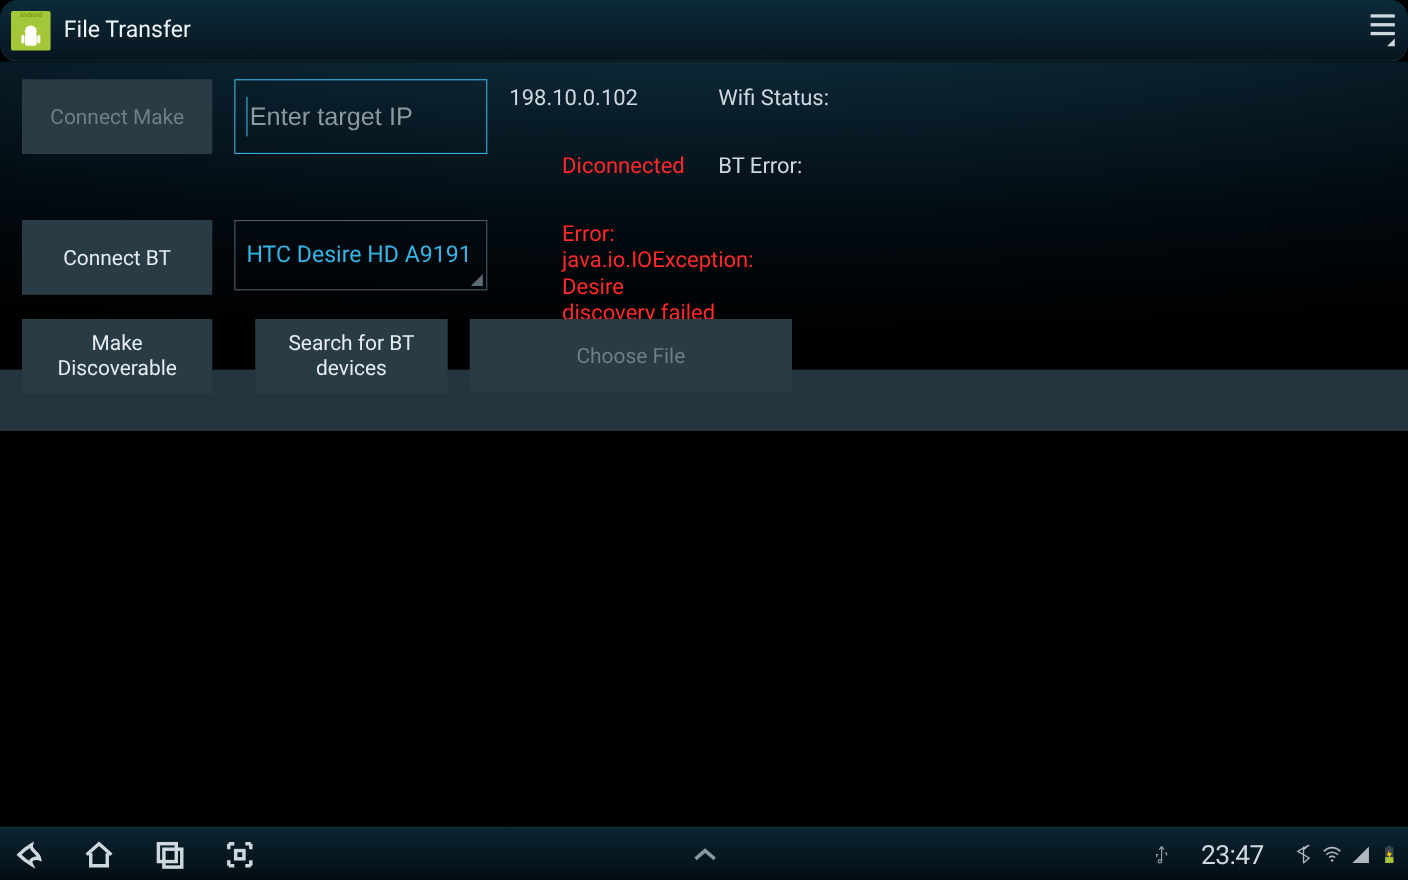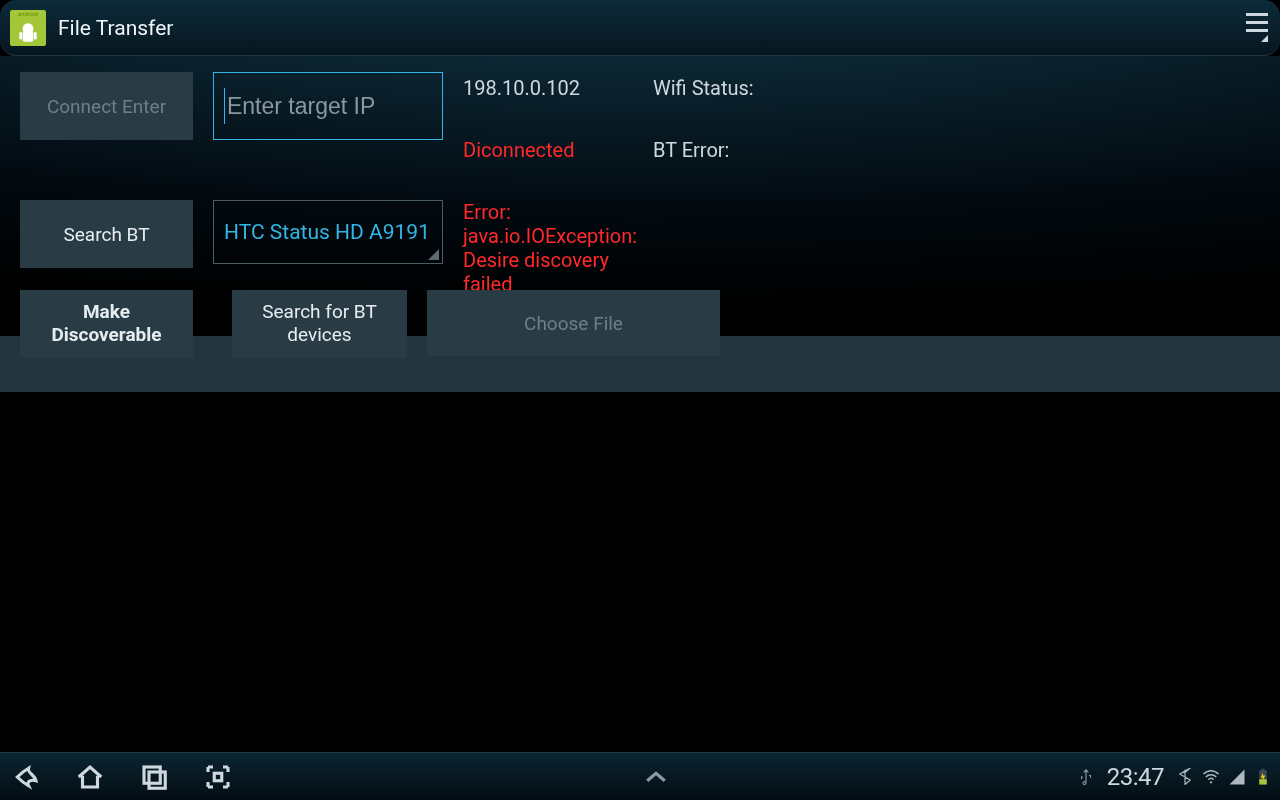--- a/index.html
+++ b/index.html
@@ -93,40 +93,40 @@
     content:"";
     position:absolute; right:3px; bottom:3px;
     width:0;height:0;
     border-bottom:11px solid #5a6b72;
     border-left:11px solid transparent;
   }
 
   .info-col { flex:1; display:grid; grid-template-columns: 190px 1fr; row-gap: 38px; align-items: center; padding-top:4px;}
   .info-label{ color:#cfd8de; font-size:20px; }
   .info-value{ color:#cfd8de; font-size:20px; }
-  .info-value.err{ color:#ff2929; }
+  .info-value.err{ color:#ff2929;margin-left:48px; }
 
   .strip { height:56px; background:#243540; }
   .black-fill{ height: calc(800px - 56px - 280px - 56px - 48px); background:#000; }
 
   
   .nav-bar{
     height:48px;
     border-top:1px solid #1d3c4c;
     background: linear-gradient(to bottom, #0b2532 0%, #030c12 100%);
     display:flex; align-items:center;
     padding: 0 8px;
     color:#cfd8de;
   }
   .nav-left{ display:flex; gap:28px; align-items:center;}
   .nav-center{ flex:1; display:flex; justify-content:center;}
   .nav-right{ display:flex; align-items:center; gap:8px;}
   .nav-icon{ width:36px; height:36px; display:flex;align-items:center;justify-content:center; cursor:pointer;}
   .nav-icon svg{ width:30px;height:30px; stroke:#cfd8de; fill:none; stroke-width:2.5;}
-  .clock{ font-size:24px; color:#cfd8de; letter-spacing:-0.5px; margin:0 4px;}
+  .clock{ font-size:24px; color:#cfd8de; letter-spacing:-0.5px; margin:0 19px;}
   .status-icon{height:20px; display:flex;align-items:center;}
   .status-icon svg{height:18px;width:18px;fill:#8a9aa2;}
 </style>
 </head>
 <body>
 
 <div class="action-bar">
   <div class="app-icon">
     <svg viewBox="0 0 24 24">
         <g fill="#fff">
@@ -142,43 +142,43 @@
     <span></span>
       <span></span>
       <span></span>
     <div class="corner"></div>
   </div>
 </div>
 
 <div class="content">
 
   <div class="row">
-    <div class="btn primary dim">Connect Enter</div>
+    <div class="btn primary dim">Connect Make</div>
     <div class="input-box">
       <span class="cursor"></span>
       <input type="text" placeholder="Enter target IP" style="">
     </div>
     <div class="info-col">
       <div class="info-value">198.10.0.102</div>
       <div class="info-label">Wifi Status:</div>
       <div class="info-value err">Diconnected</div>
       <div class="info-label">BT Error:</div>
       <div class="info-value err">Error: java.io.IOException: Desire discovery failed</div>
     </div>
   </div>
 
   <div class="row" style="margin-top:-118px;">
-    <div class="btn primary enabled">Search BT</div>
+    <div class="btn primary enabled">Connect BT</div>
     <div class="spinner-box">
-      <span>HTC Status HD A9191</span>
+      <span>HTC Desire HD A9191</span>
     </div>
   </div>
 
   <div class="row">
-    <div class="btn primary enabled" style="white-space:pre-line;line-height:1.2;font-weight:bold;">Make
+    <div class="btn primary enabled" style="white-space:pre-line;line-height:1.2;">Make
 Discoverable</div>
     <div class="btn primary enabled" style="width:175px;white-space:pre-line;line-height:1.2;margin-left:19px;">Search for BT
 devices</div>
     <div class="btn wide dim">Choose File</div>
   </div>
 
 </div>
 
 <div class="strip"></div>
 <div class="black-fill"></div>

